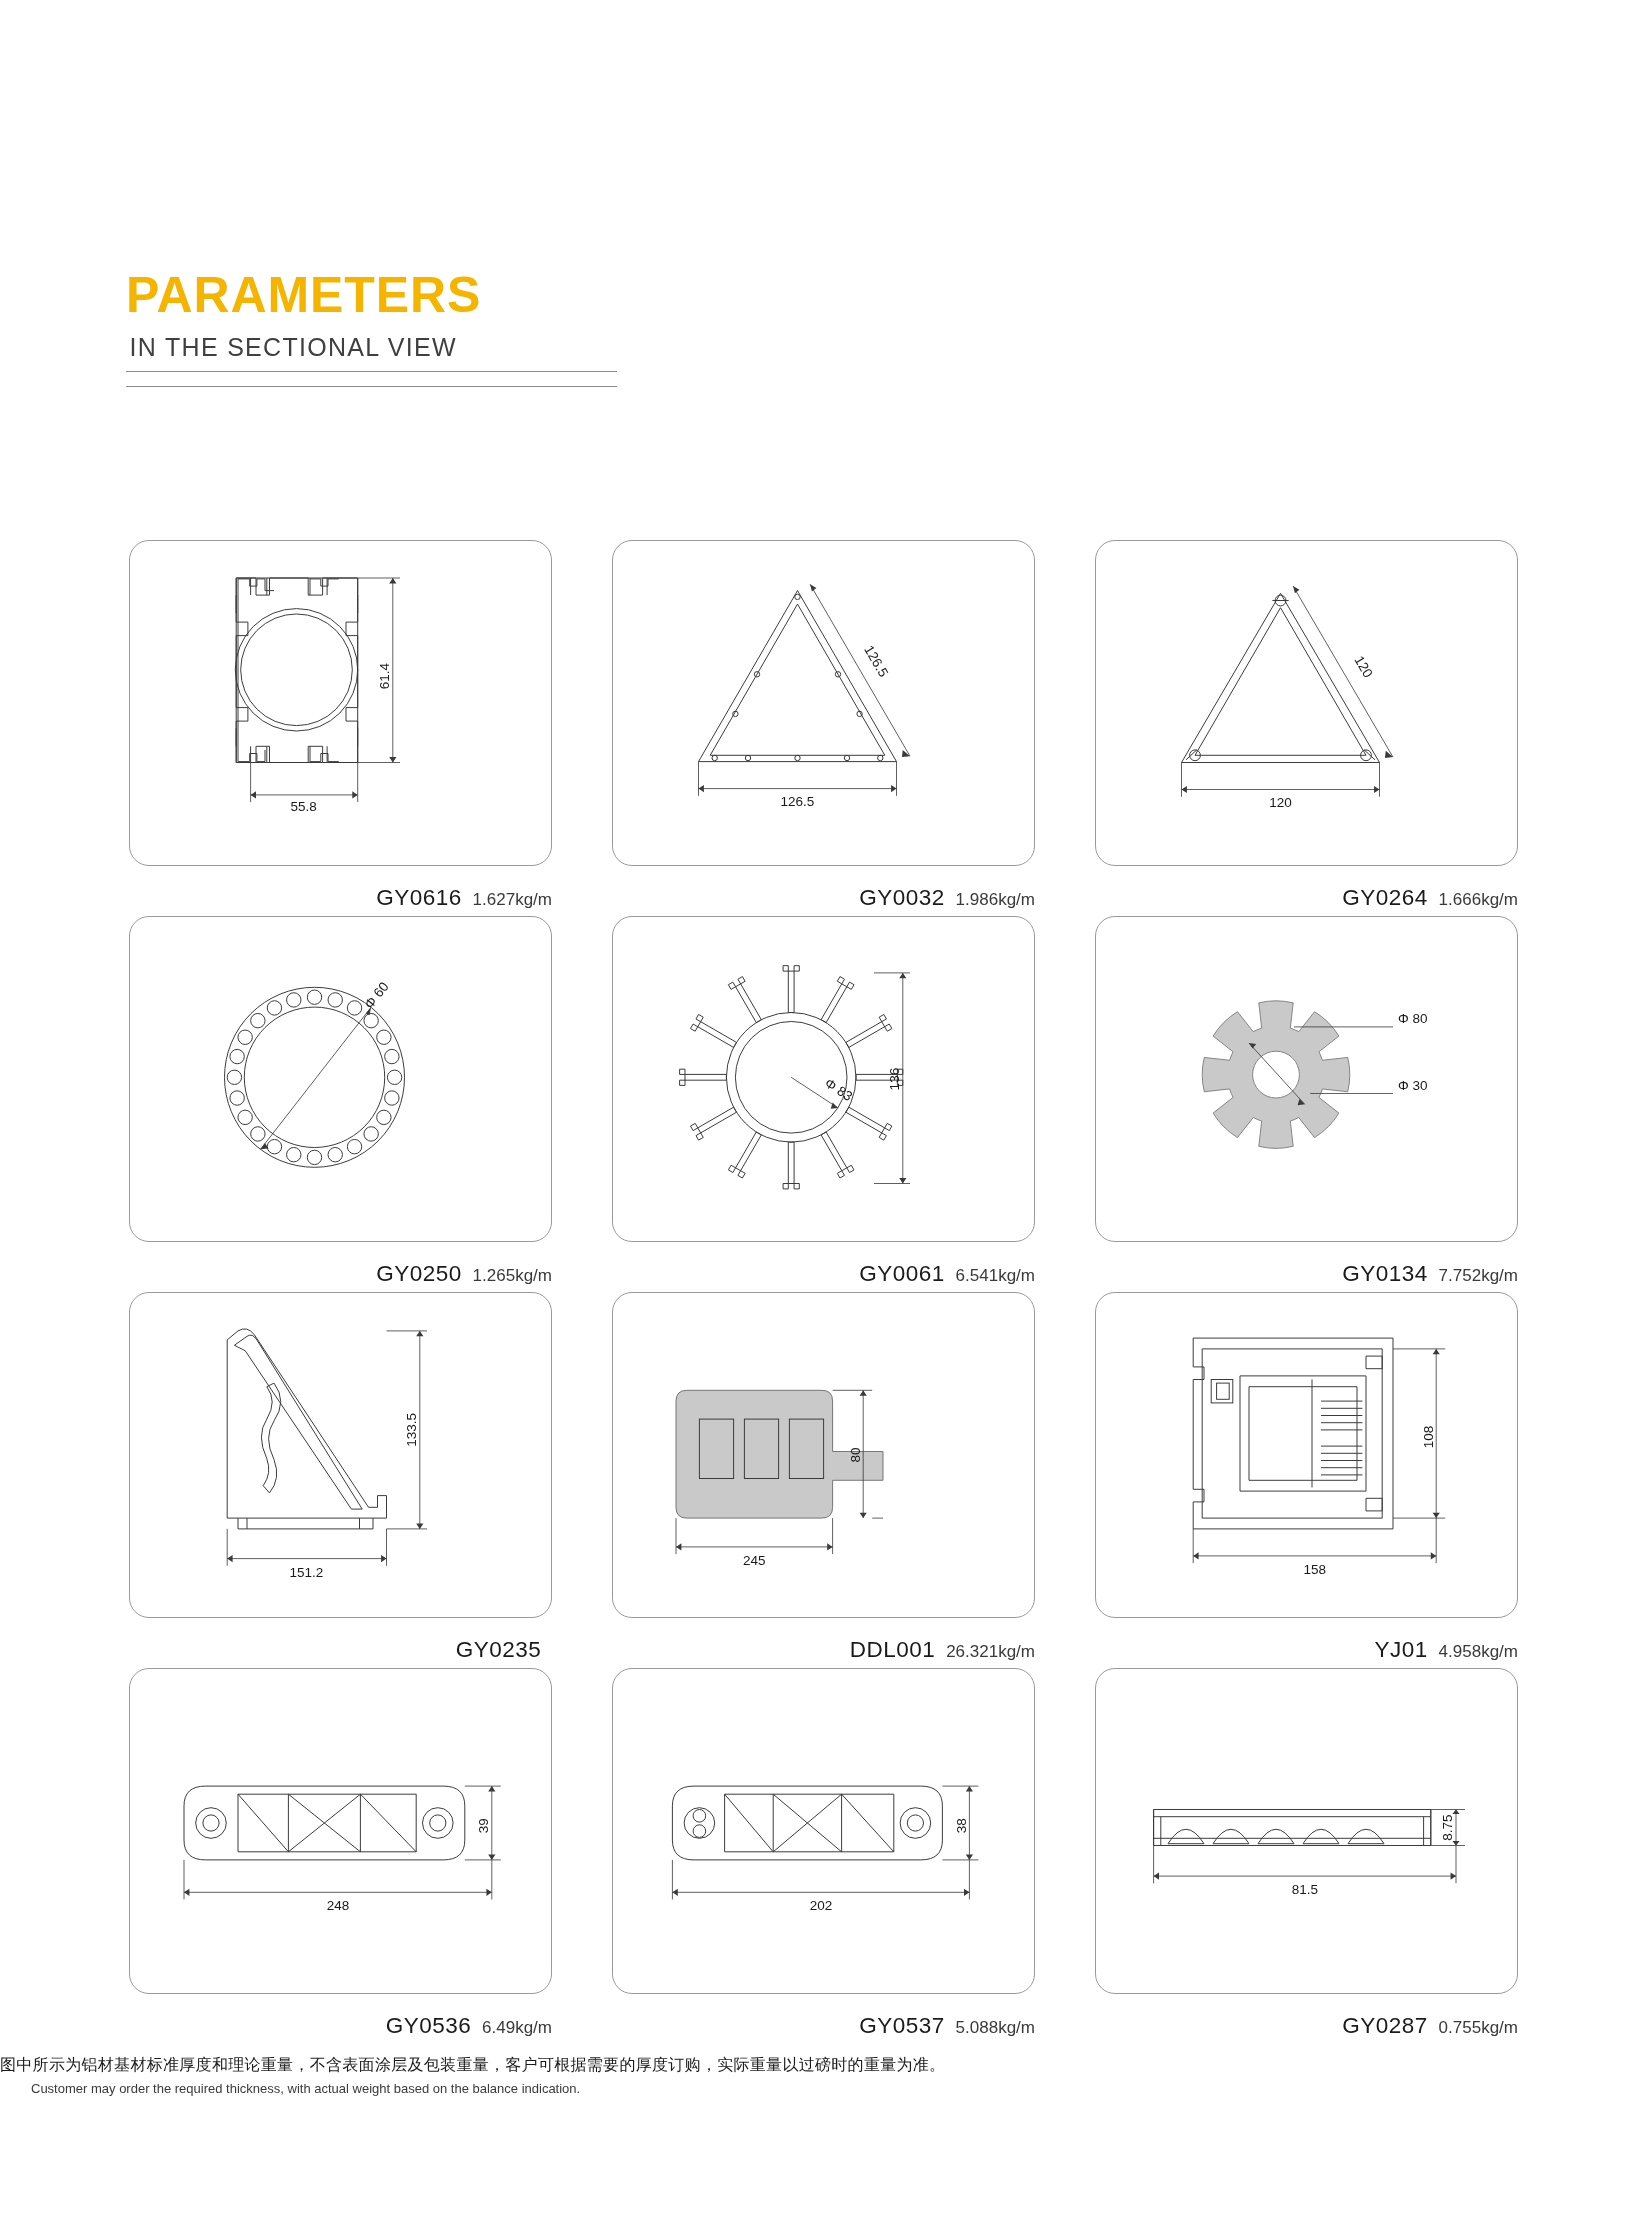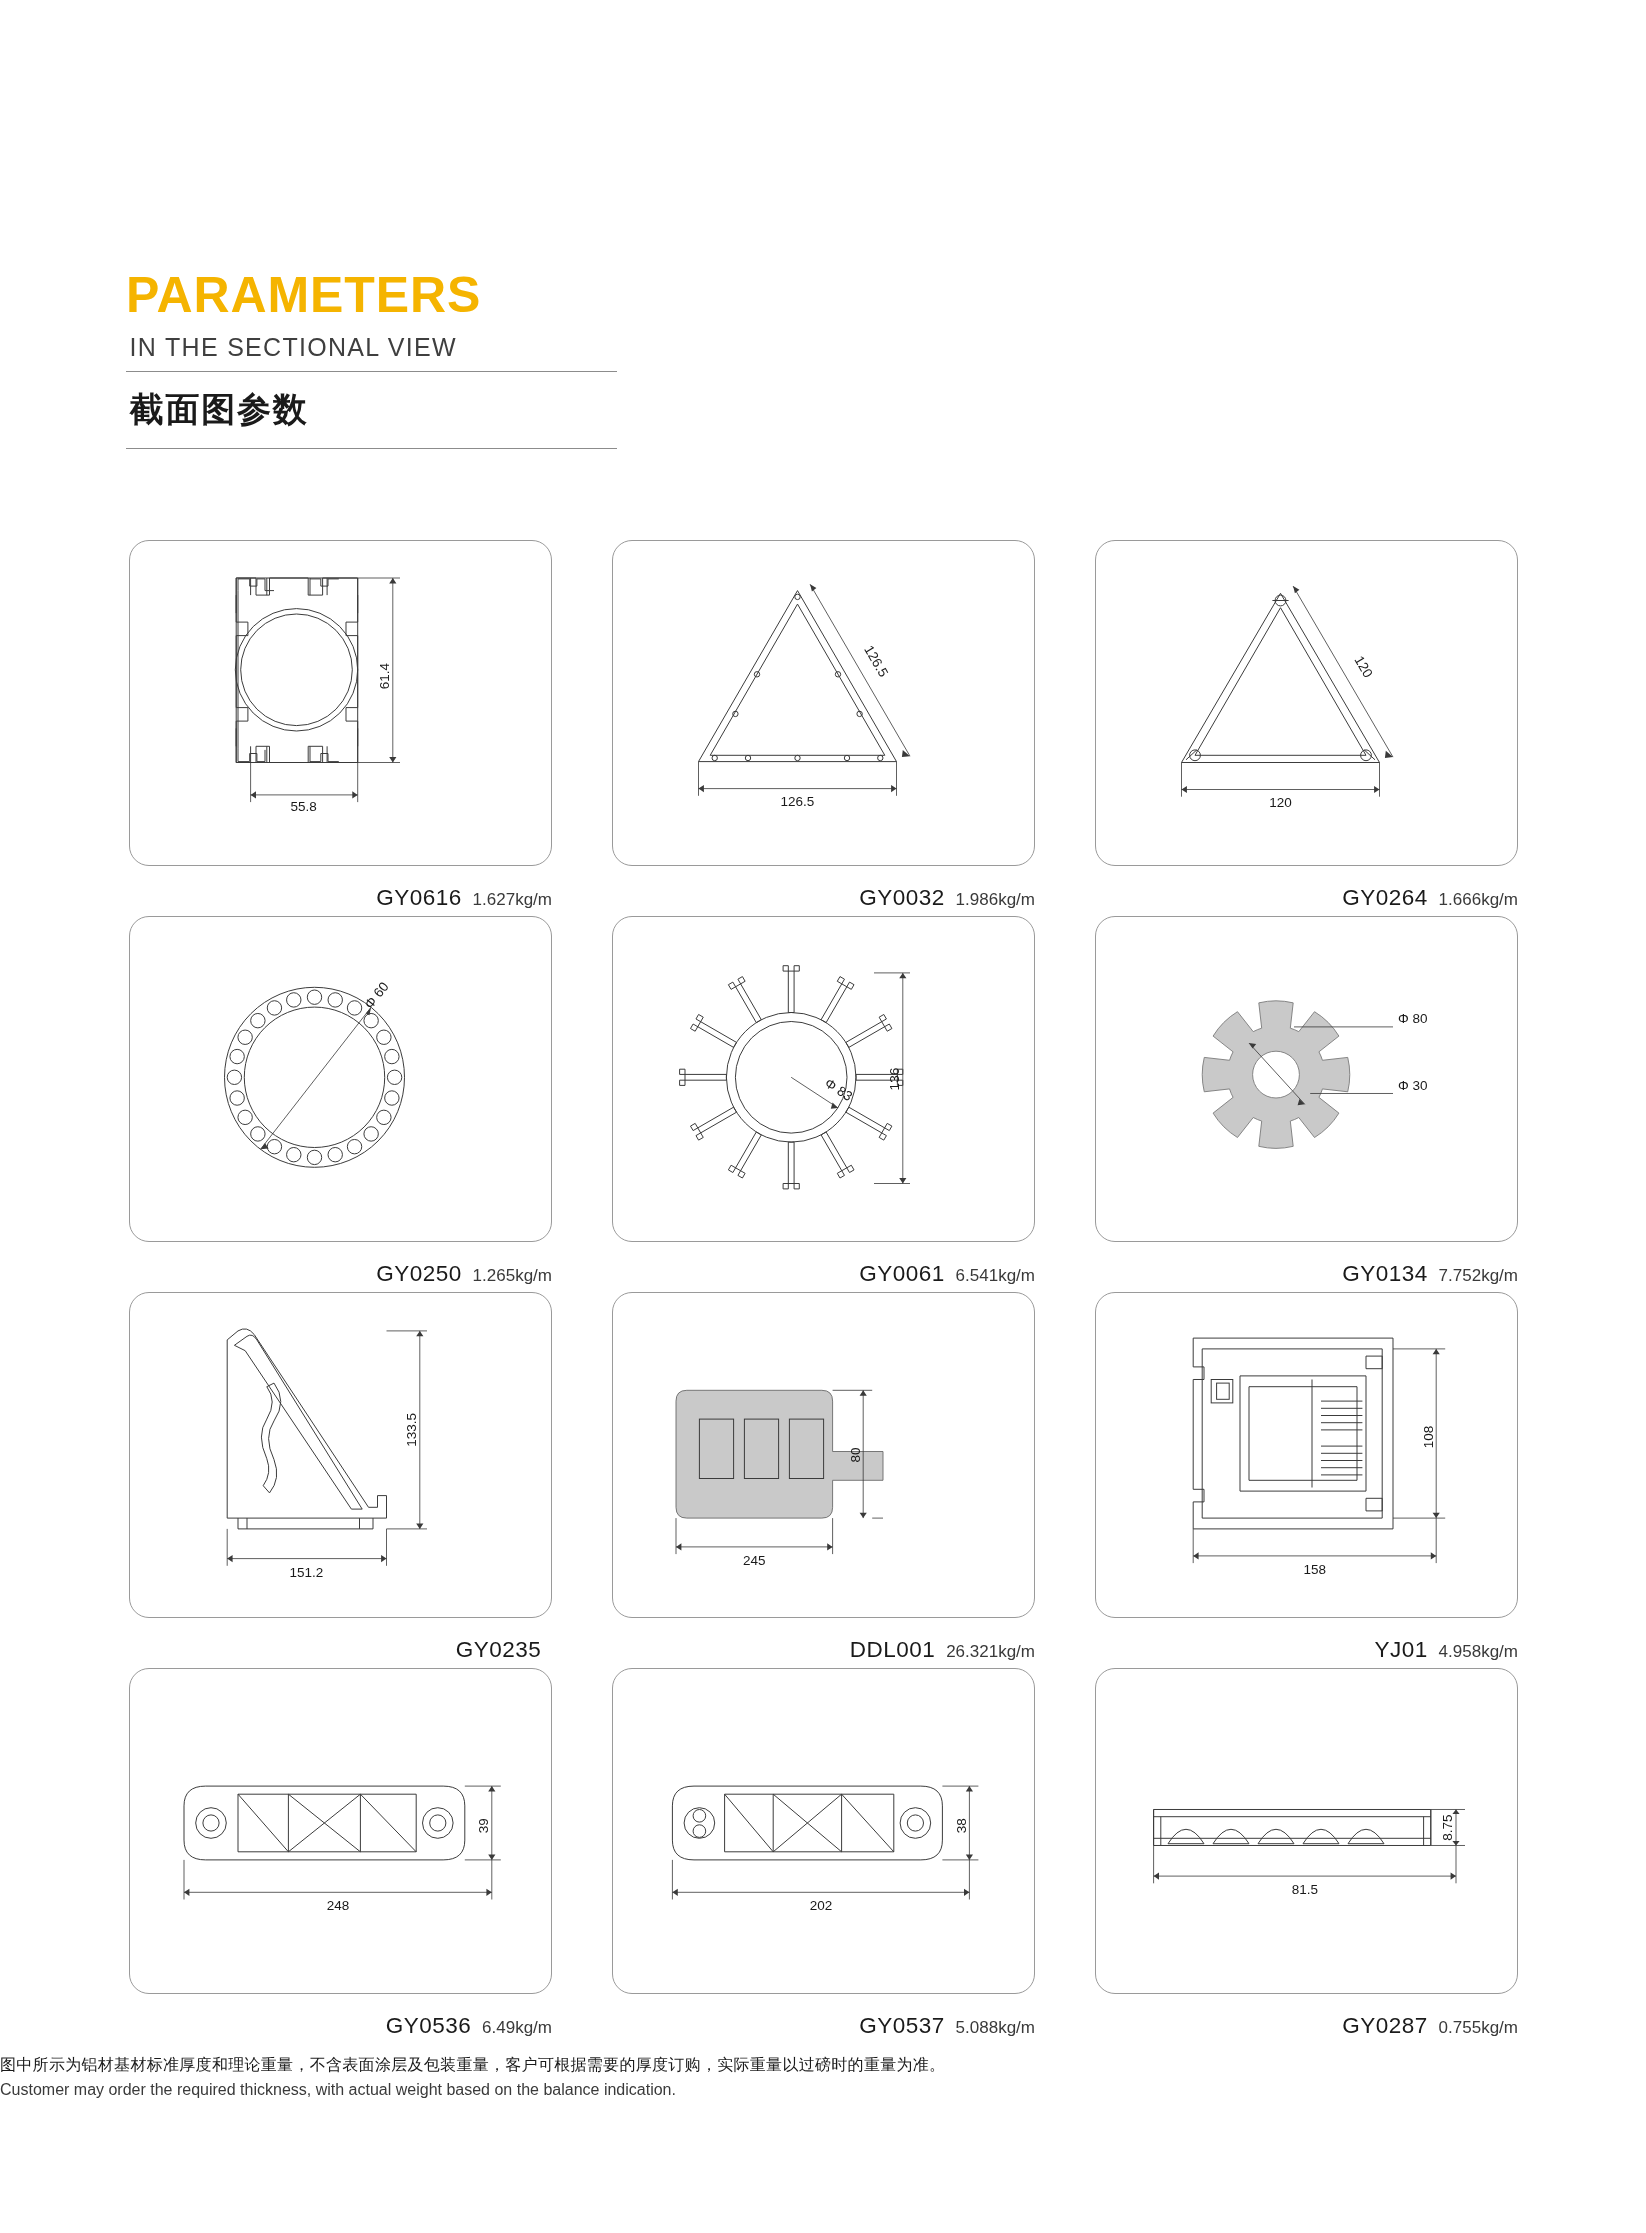--- a/index.html
+++ b/index.html
@@ -56,38 +56,37 @@
   }
   .cap-code{font-size:22.5px;color:#1a1a1a;letter-spacing:0.5px;}
   .cap-weight{font-size:17px;color:#3a3a3a;margin-left:10.8px;}
 
   
   .footer{
     position:absolute;left:0;top:2055px;width:1646px;
   }
   .footer .cn{font-size:16px;color:#1a1a1a;letter-spacing:0.3px;}
   .footer .en1{font-size:13px;color:#3a3a3a;margin-top:15.3px;}
-  .footer .en2{font-size:16px;color:#3a3a3a;margin-top:5.4px;}
+  .footer .en2{font-size:13px;color:#3a3a3a;margin-top:5.4px;padding-left:31px;}
 
   
   .ln{stroke:#3a3a3a;stroke-width:1.1;fill:none;}
   .dim{stroke:#3a3a3a;stroke-width:0.9;fill:none;}
   .fillgray{fill:#c9c9c9;stroke:#6a6a6a;stroke-width:1;}
   .dtxt{font-family:"Liberation Sans",sans-serif;font-size:15px;fill:#1a1a1a;}
 </style>
 </head>
 <body>
 
 <div class="page">
 
   <div class="header">
     <div class="title-en">PARAMETERS</div>
     <div class="subtitle-en">IN THE SECTIONAL VIEW</div>
     <div class="rule"></div>
-    <div class="title-cn">截面图参数</div>
     <div class="rule2"></div>
   </div>
 
   <div class="grid">
 
     <div class="cell">
       <div class="card">
         <svg width="423" height="326" viewBox="0 0 470 362">
           <g class="ln">
             <path d="M120 55 L120 42 L133 42 L133 50 L141 50 L141 42 L150 42 L150 55 L160 55

